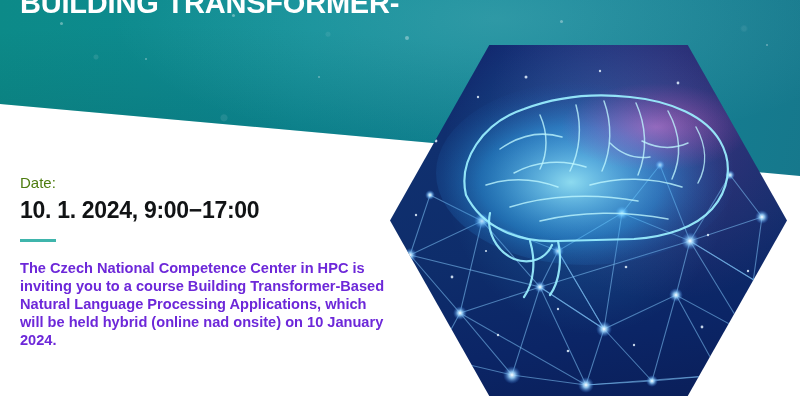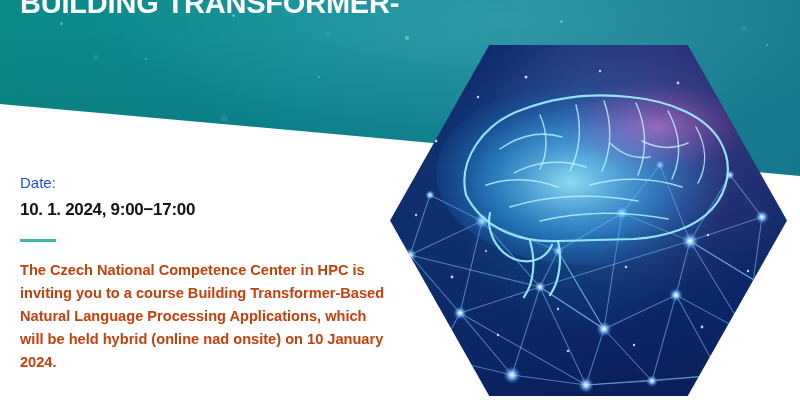--- a/index.html
+++ b/index.html
@@ -44,31 +44,31 @@
   
   .title{
     position:absolute;left:20px;top:-14px;width:430px;
     color:#ffffff;font-weight:bold;font-size:29px;line-height:35px;
     letter-spacing:-.2px;
   }
   .title span{display:block;}
 
   .date-label{
     position:absolute;left:20px;top:174px;
-    color:#1d4ed8;font-size:15px;line-height:18px;
+    color:#4d7c0f;font-size:15px;line-height:18px;
   }
   .date-value{
     position:absolute;left:20px;top:196px;
-    color:#111315;font-size:17px;font-weight:bold;line-height:28px;letter-spacing:-.3px;
+    color:#111315;font-size:23px;font-weight:bold;line-height:28px;letter-spacing:-.3px;
   }
   .rule{position:absolute;left:20px;top:239px;width:36px;height:3px;background:#3FB5AC;}
 
   .body-text{
     position:absolute;left:20px;top:259px;width:370px;
-    color:#c2410c;font-size:14.6px;font-weight:bold;line-height:23px;
+    color:#6d28d9;font-size:14.6px;font-weight:bold;line-height:18px;
   }
 </style>
 </head>
 <body>
 
 <div class="poster">
 
   <div class="band">
     <div class="band-speck" style="left:60px;top:22px;width:3px;height:3px;"></div>
     <div class="band-speck" style="left:145px;top:58px;width:2px;height:2px;"></div>

